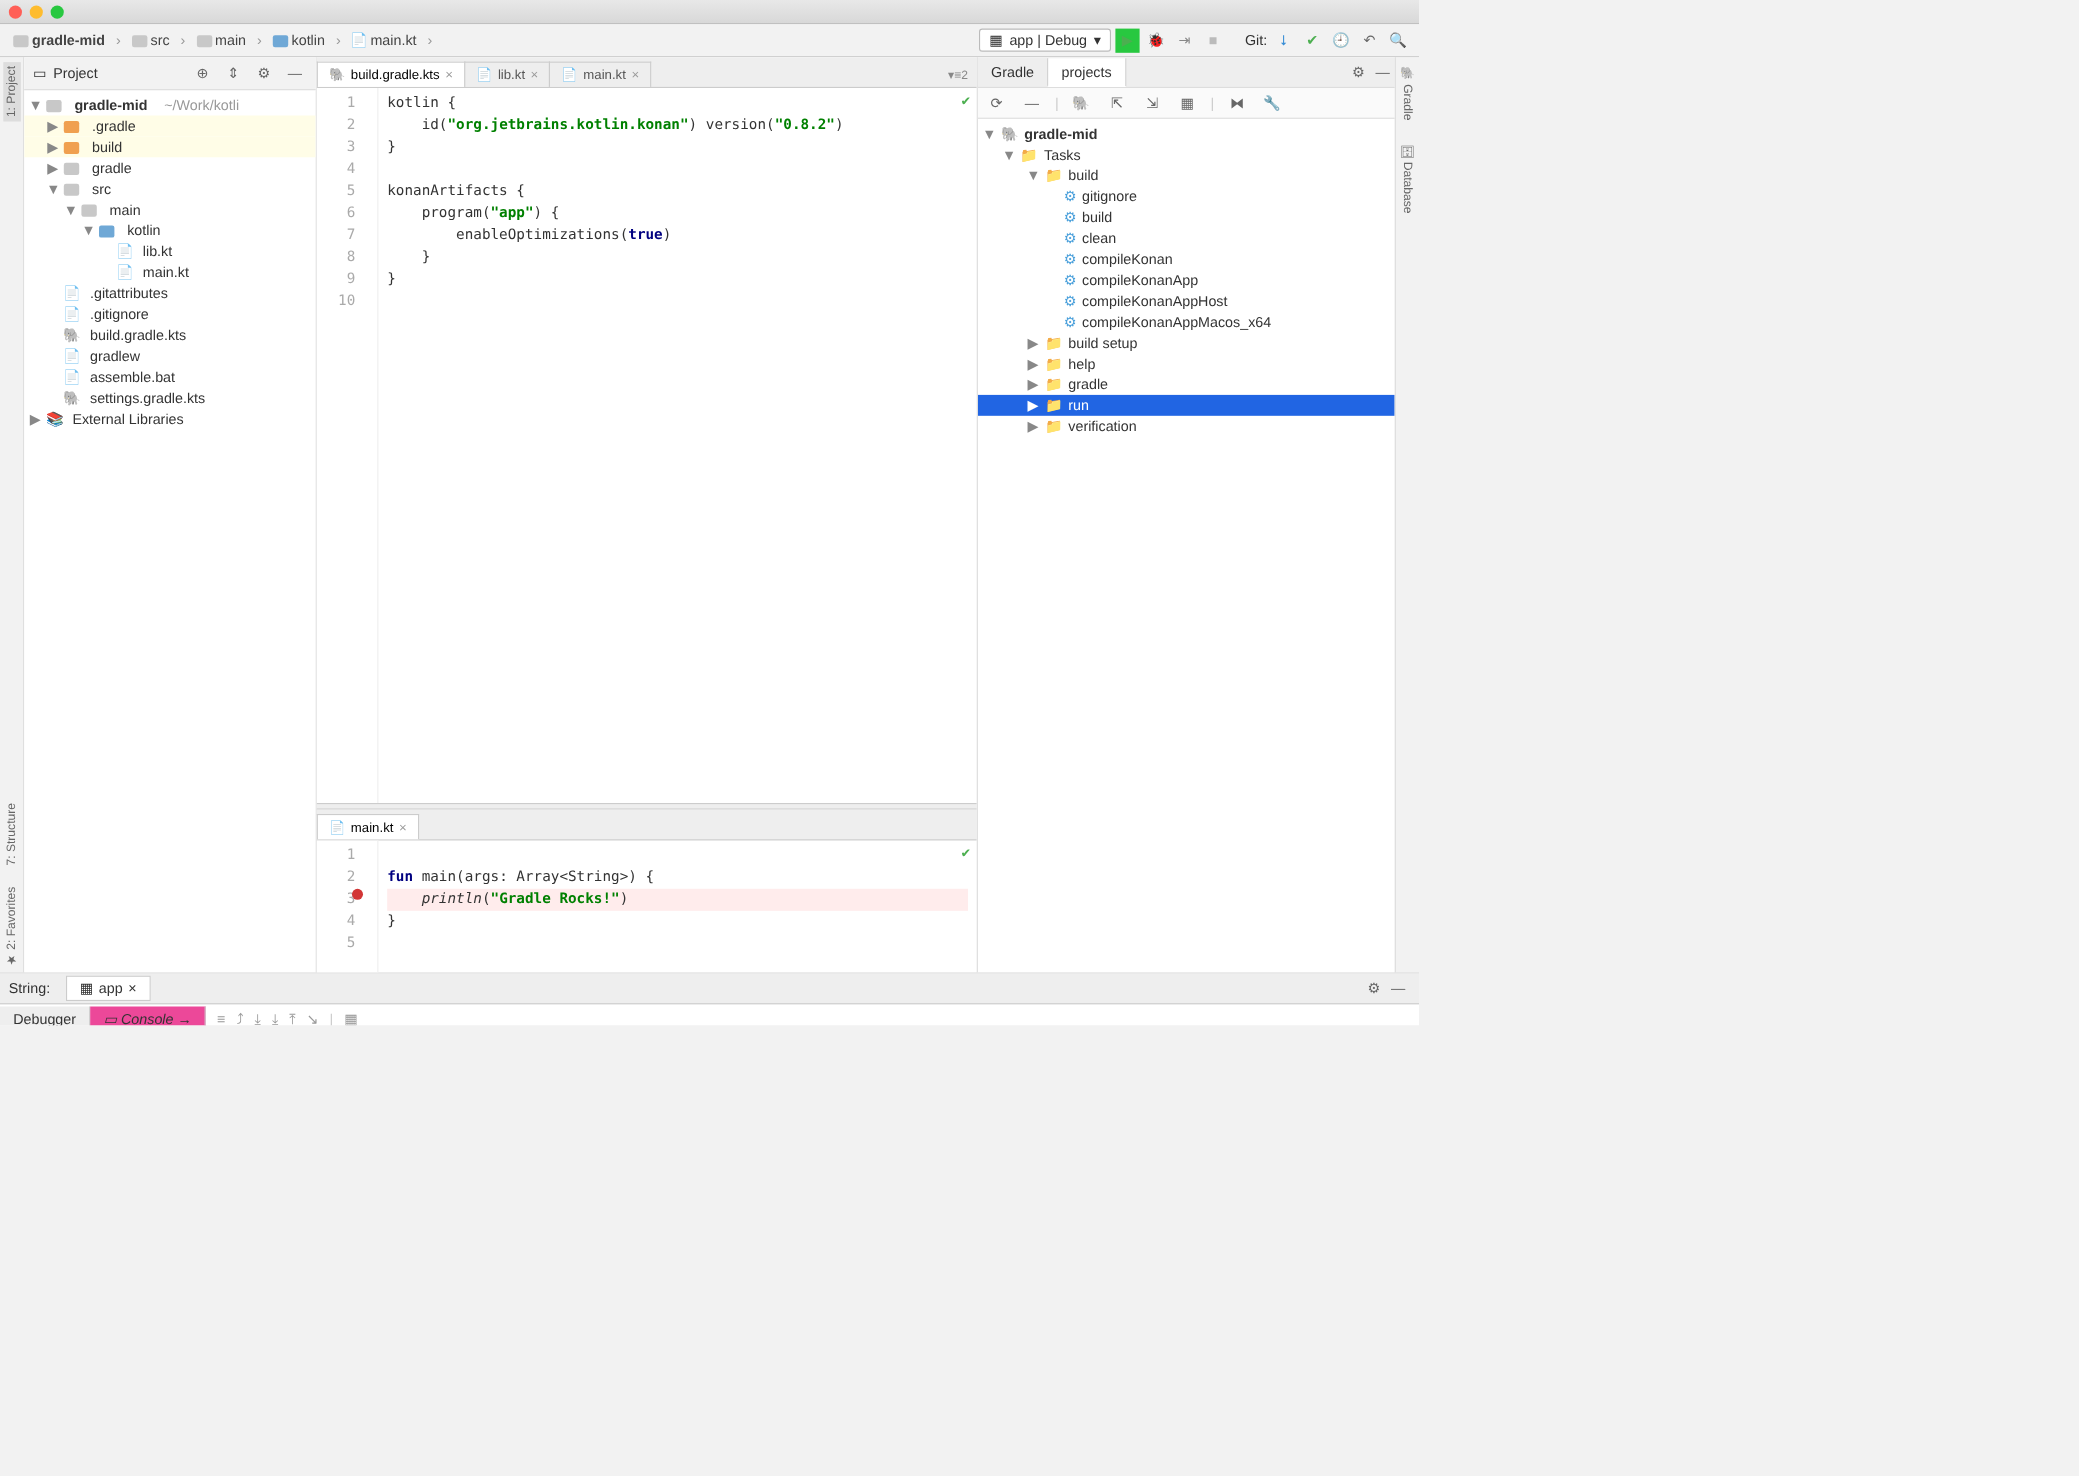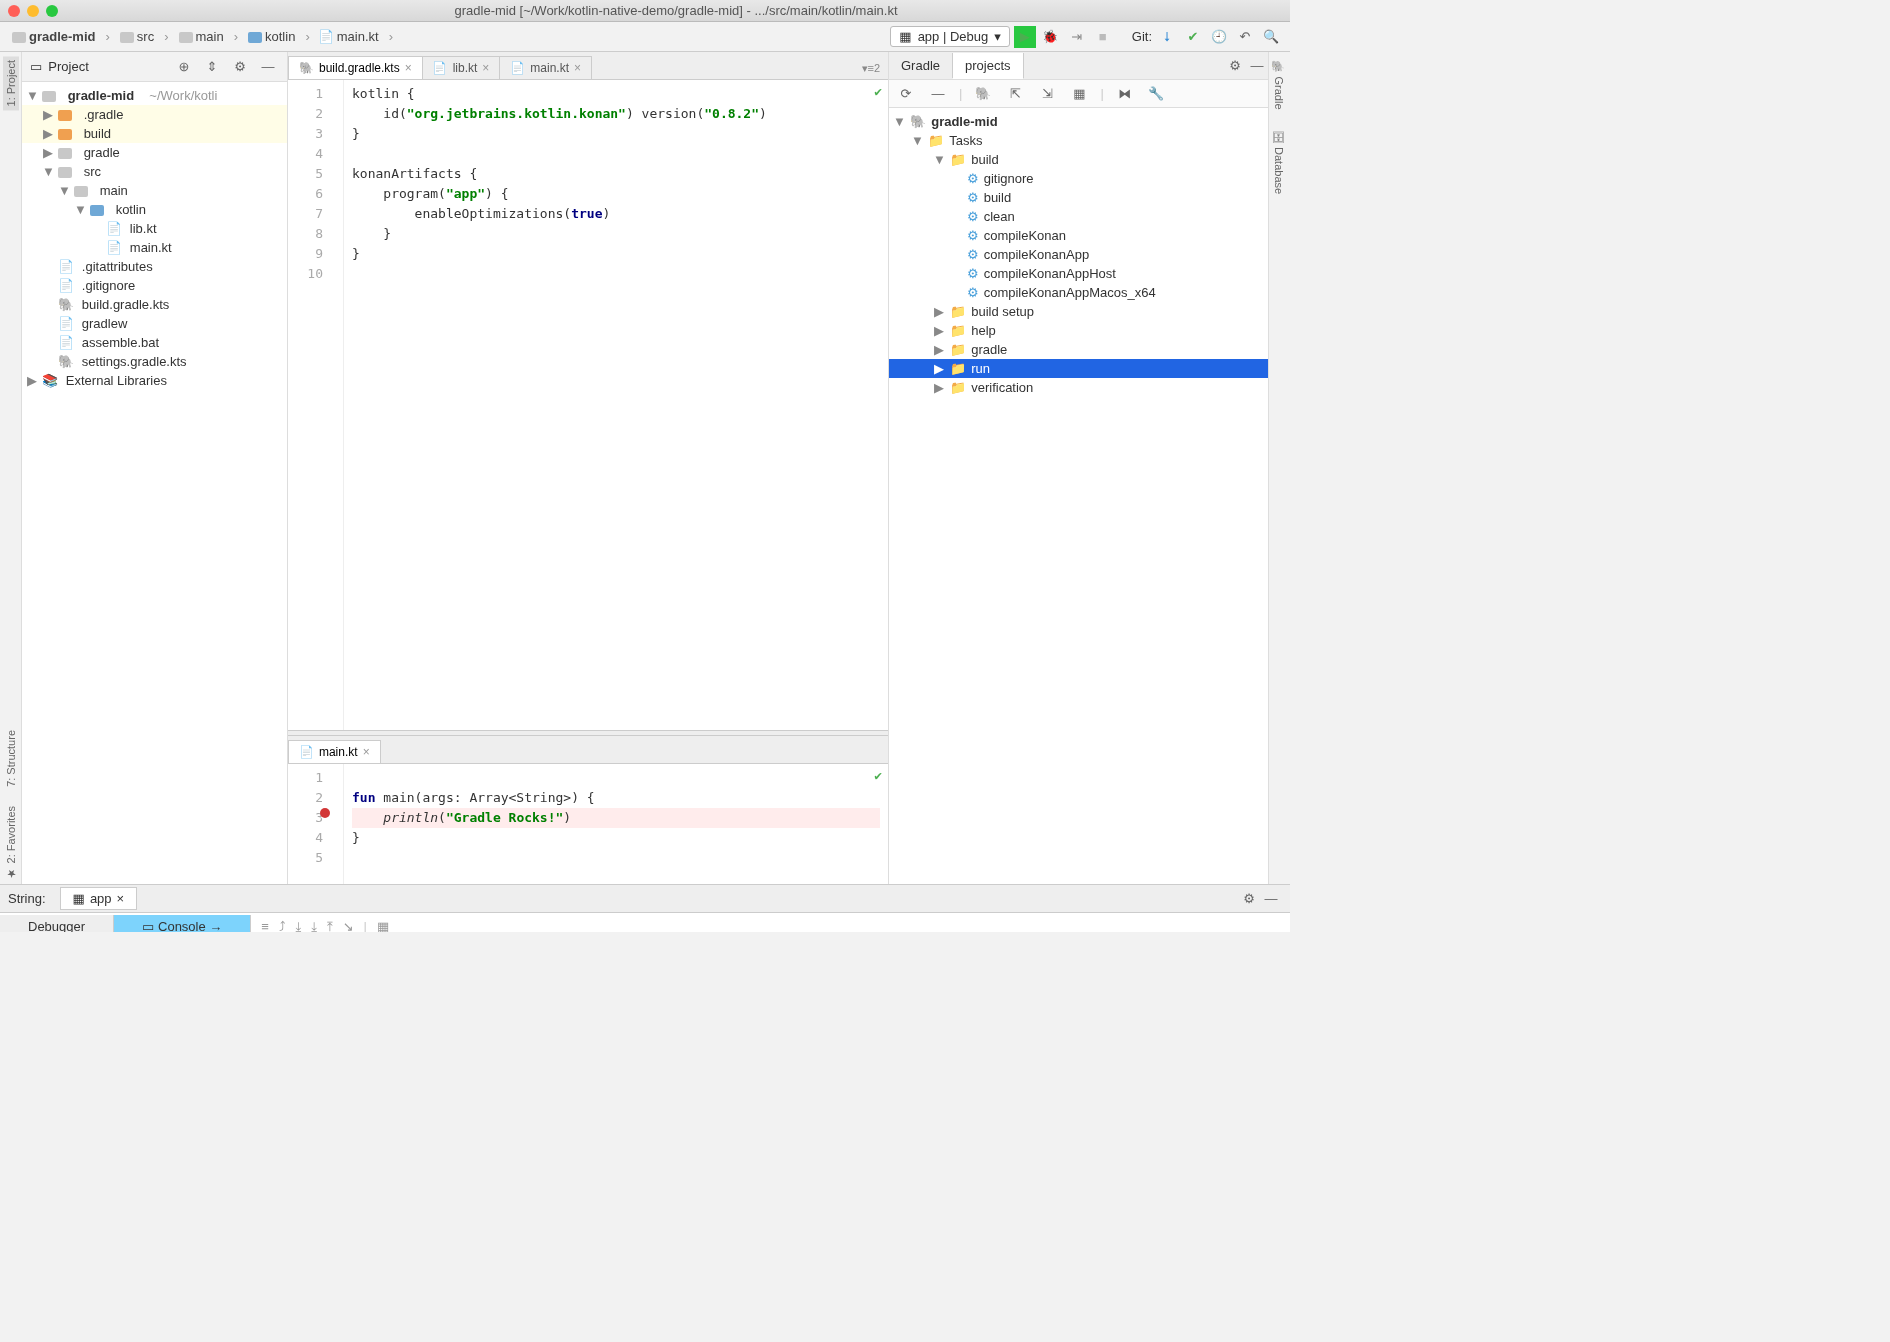--- a/index.html
+++ b/index.html
@@ -58,43 +58,42 @@
 .gnode .arrw{width:12px;text-align:center;color:#888;}
 .gnode.sel .arrw{color:#fff;}
 .gear{color:#4aa0db;}
 .rightstrip{width:22px;background:#f2f2f2;border-left:1px solid #ddd;display:flex;flex-direction:column;align-items:center;padding-top:4px;gap:12px;}
 .rightstrip .vert{writing-mode:vertical-rl;font-size:11px;color:#666;cursor:pointer;padding:4px 2px;}
 .debugpanel{height:298px;border-top:1px solid #ccc;background:#fff;display:flex;flex-direction:column;}
 .debughead{height:28px;background:#eee;display:flex;align-items:center;padding:0 8px;border-bottom:1px solid #ccc;}
 .debughead .title{margin-right:14px;}
 .debugtab{padding:3px 12px;background:#fff;border:1px solid #ccc;display:flex;gap:5px;align-items:center;}
 .debugtoolbar{height:28px;display:flex;align-items:center;border-bottom:1px solid #ccc;}
-.dbgtab{padding:4px 28px;border-right:1px solid #ccc;background:#eee;cursor:pointer;}
-.dbgtab.active{background:#7dd3fc;}
+.dbgtab{padding:4px 12px;border-right:1px solid #ccc;background:#eee;cursor:pointer;}
+.dbgtab.active{background:#ec4899;font-style:italic;}
 .dbgicons{display:flex;gap:10px;padding:0 10px;color:#999;}
 .debugbody{flex:1;display:flex;}
 .debugside{width:32px;background:#f5f5f5;border-right:1px solid #ddd;display:flex;flex-direction:column;align-items:center;padding:6px 0;gap:10px;}
 .debugside2{width:36px;background:#f5f5f5;border-right:1px solid #ddd;display:flex;flex-direction:column;align-items:center;padding:6px 0;gap:10px;}
 .console{flex:1;padding:8px 12px;font-family:Menlo,monospace;font-size:13px;line-height:20px;}
 .console .path{color:#2050a0;}
 .bottombar{height:26px;background:#eee;border-top:1px solid #ccc;display:flex;align-items:center;padding:0 8px;gap:18px;font-size:12px;}
 .bottombar .item{display:flex;align-items:center;gap:4px;cursor:pointer;}
 .statusbar{height:22px;background:#f4f4f4;border-top:1px solid #ccc;display:flex;align-items:center;padding:0 10px;font-size:11px;color:#666;gap:16px;}
 .statusbar .spacer{flex:1;}
 </style>
 </head>
 <body>
 
 <div class="titlebar">
   <div class="traffic">
     <div class="dot red"></div>
     <div class="dot yellow"></div>
     <div class="dot green"></div>
   </div>
-  <div class="titlebar-title">gradle-mid [~/Work/kotlin-native-demo/gradle-mid] - .../src/main/kotlin/main.kt</div>
 </div>
 
 <div class="navbar">
   <div class="crumb">
       <span class="ico">
         <span class="folder gray"></span>
       </span>
       <b>gradle-mid</b>
     </div>
   <span class="chev">›</span>

